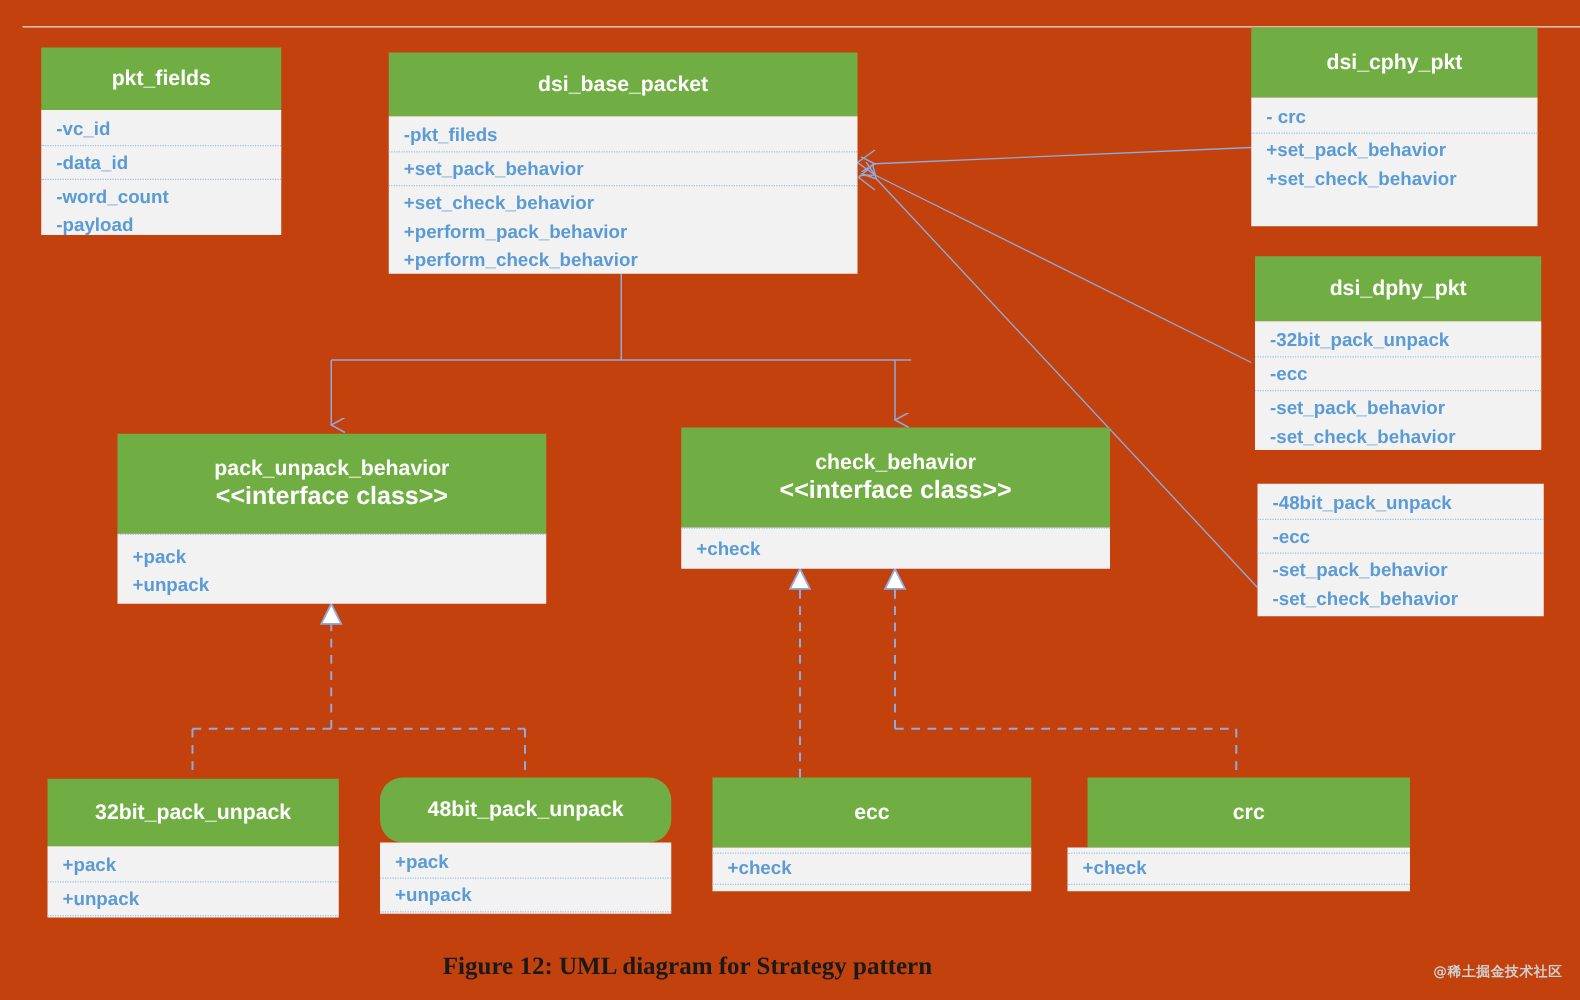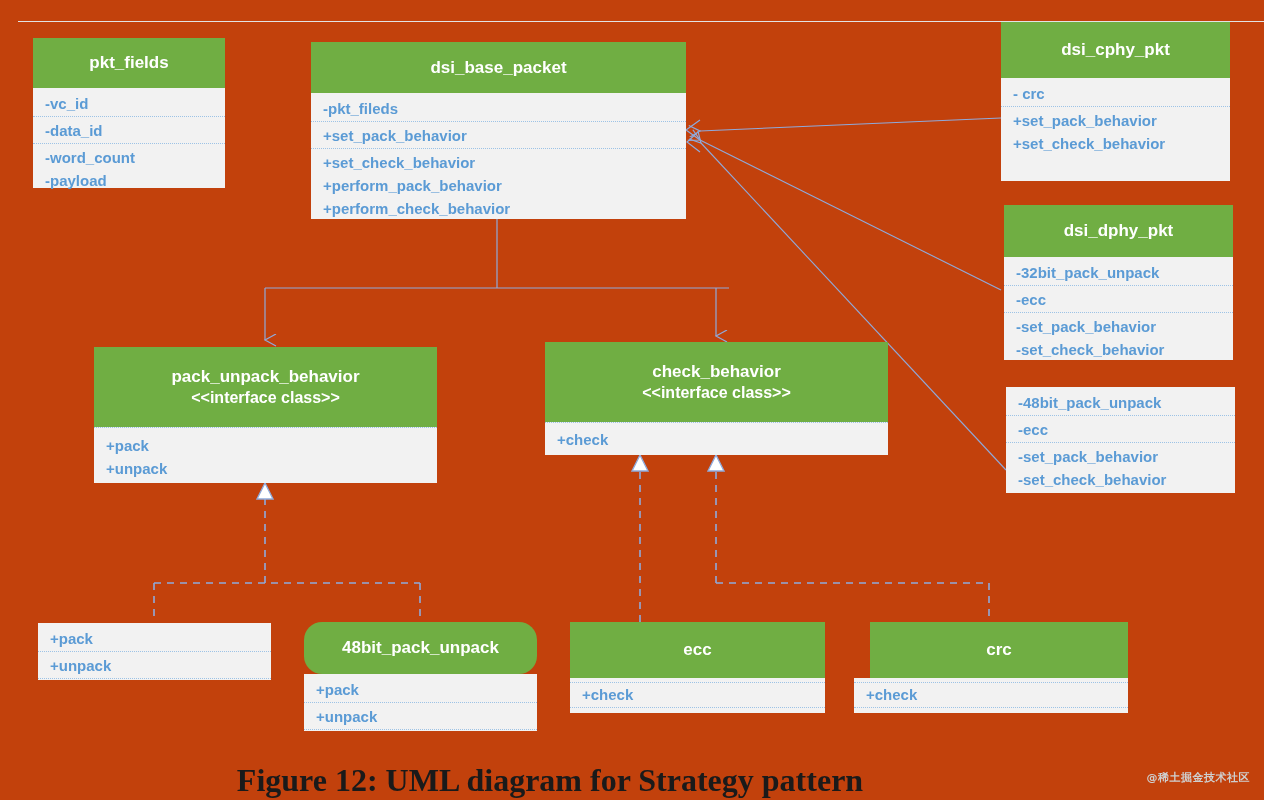--- a/index.html
+++ b/index.html
@@ -36,21 +36,21 @@
     font-size: 17px;
     line-height: 1.25;
     display: flex;
     flex-direction: column;
     align-items: center;
     justify-content: center;
     box-sizing: border-box;
     padding: 2px 6px;
   }
   .uml-header .sub {
-    font-size: 16px;
+    font-size: 20px;
   }
   .uml-body {
     background: #f2f2f2;
     box-sizing: border-box;
     padding: 4px 0 6px 0;
   }
   .uml-row {
     color: #5B9BD5;
     font-size: 15px;
     line-height: 23px;
@@ -76,21 +76,21 @@
     pointer-events: none;
   }
   
   .caption {
     position: absolute;
     left: 0;
     top: 762px;
     width: 1100px;
     text-align: center;
     font-family: "Liberation Serif", serif;
-    font-size: 32px;
+    font-size: 20px;
     color: #1a1a1a;
   }
   .watermark {
     position: absolute;
     right: 14px;
     top: 770px;
     font-size: 11px;
     color: #cfcfcf;
     font-family: "DejaVu Sans", sans-serif;
     letter-spacing: 0.5px;
@@ -229,20 +229,23 @@
     <div class="uml-header" style="height:80px;">
       <span>check_behavior</span>
       <span class="sub">&lt;&lt;interface class&gt;&gt;</span>
     </div>
     <div class="uml-body" style="height:33px; padding-top:5px; border-top:1px dotted #9dc3e6;">
       <div class="uml-row">+check</div>
     </div>
   </div>
 
   <div class="uml-box" style="left:38px; top:623px; width:233px;">
+    <div class="uml-header" style="height:54px;">
+      <span>32bit_pack_unpack</span>
+    </div>
     <div class="uml-body" style="height:57px;">
       <div class="uml-row sep">+pack</div>
       <div class="uml-row sep">+unpack</div>
     </div>
   </div>
 
   <div class="uml-box" style="left:304px; top:622px; width:233px;">
     <div class="uml-header" style="height:52px;border-radius:18px;">
       <span>48bit_pack_unpack</span>
     </div>

